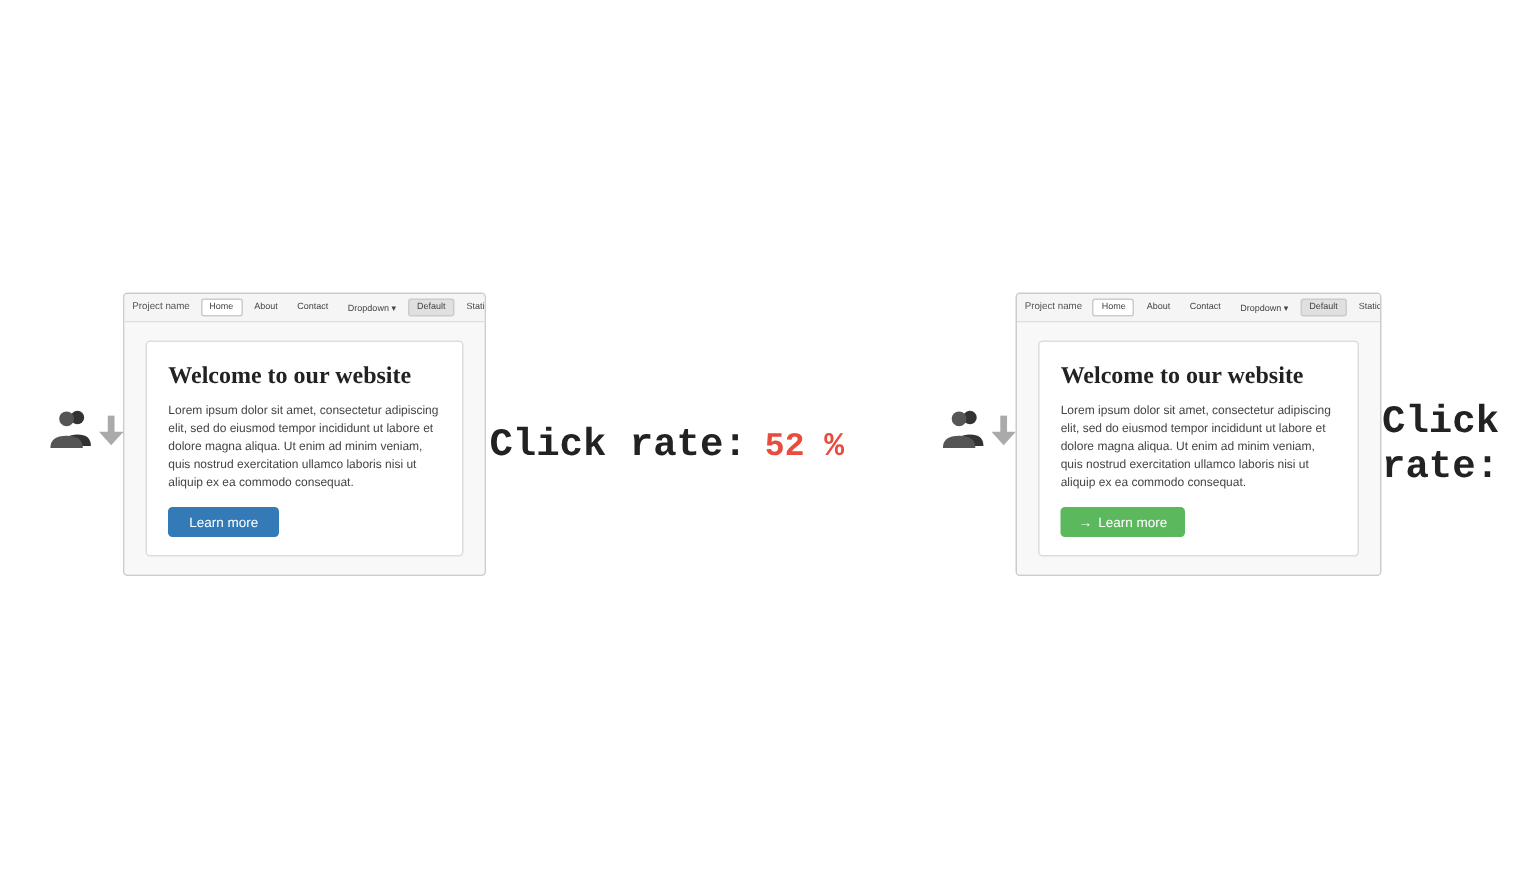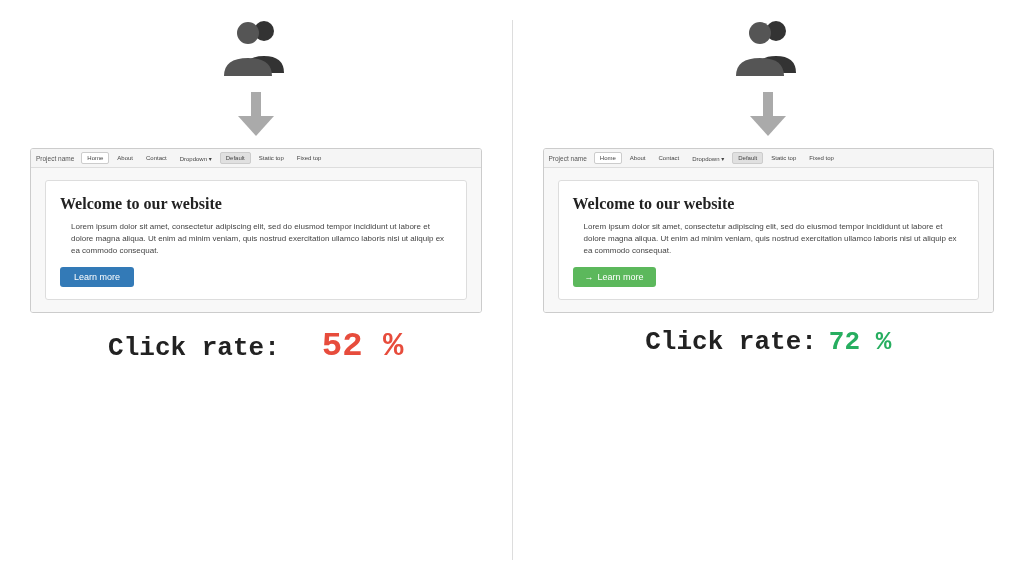--- a/index.html
+++ b/index.html
@@ -9,21 +9,21 @@
       width: 1024px;
       height: 580px;
       overflow: hidden;
       display: flex;
       align-items: stretch;
     }
 
     .panel {
       flex: 1;
       display: flex;
-      flex-direction: column;
+      flex-direction: row;
       align-items: center;
       padding: 18px 30px 20px;
     }
 
     .divider {
       width: 1px;
       background: #ddd;
       margin: 20px 0;
     }
 
@@ -103,21 +103,20 @@
       color: #222;
       margin-bottom: 8px;
       font-family: 'Times New Roman', serif;
     }
 
     .browser-card p {
       font-size: 8px;
       color: #444;
       line-height: 1.5;
       margin-bottom: 10px;
-      margin-left: 11px;
     }
 
     .btn-learn-blue {
       background: #337ab7;
       color: #fff;
       border: none;
       border-radius: 3px;
       padding: 5px 14px;
       font-size: 9px;
       cursor: pointer;
@@ -147,24 +146,23 @@
       font-family: Liberation Mono, monospace;
     }
 
     .click-rate-label {
       font-size: 26px;
       font-weight: bold;
       color: #222;
     }
 
     .click-rate-value-red {
-      font-size: 34px;
+      font-size: 22px;
       font-weight: bold;
       color: #e74c3c;
-      margin-left: 30px;
     }
 
     .click-rate-value-green {
       font-size: 26px;
       font-weight: bold;
       color: #27ae60;
     }
   </style>
 </head>
 <body>

